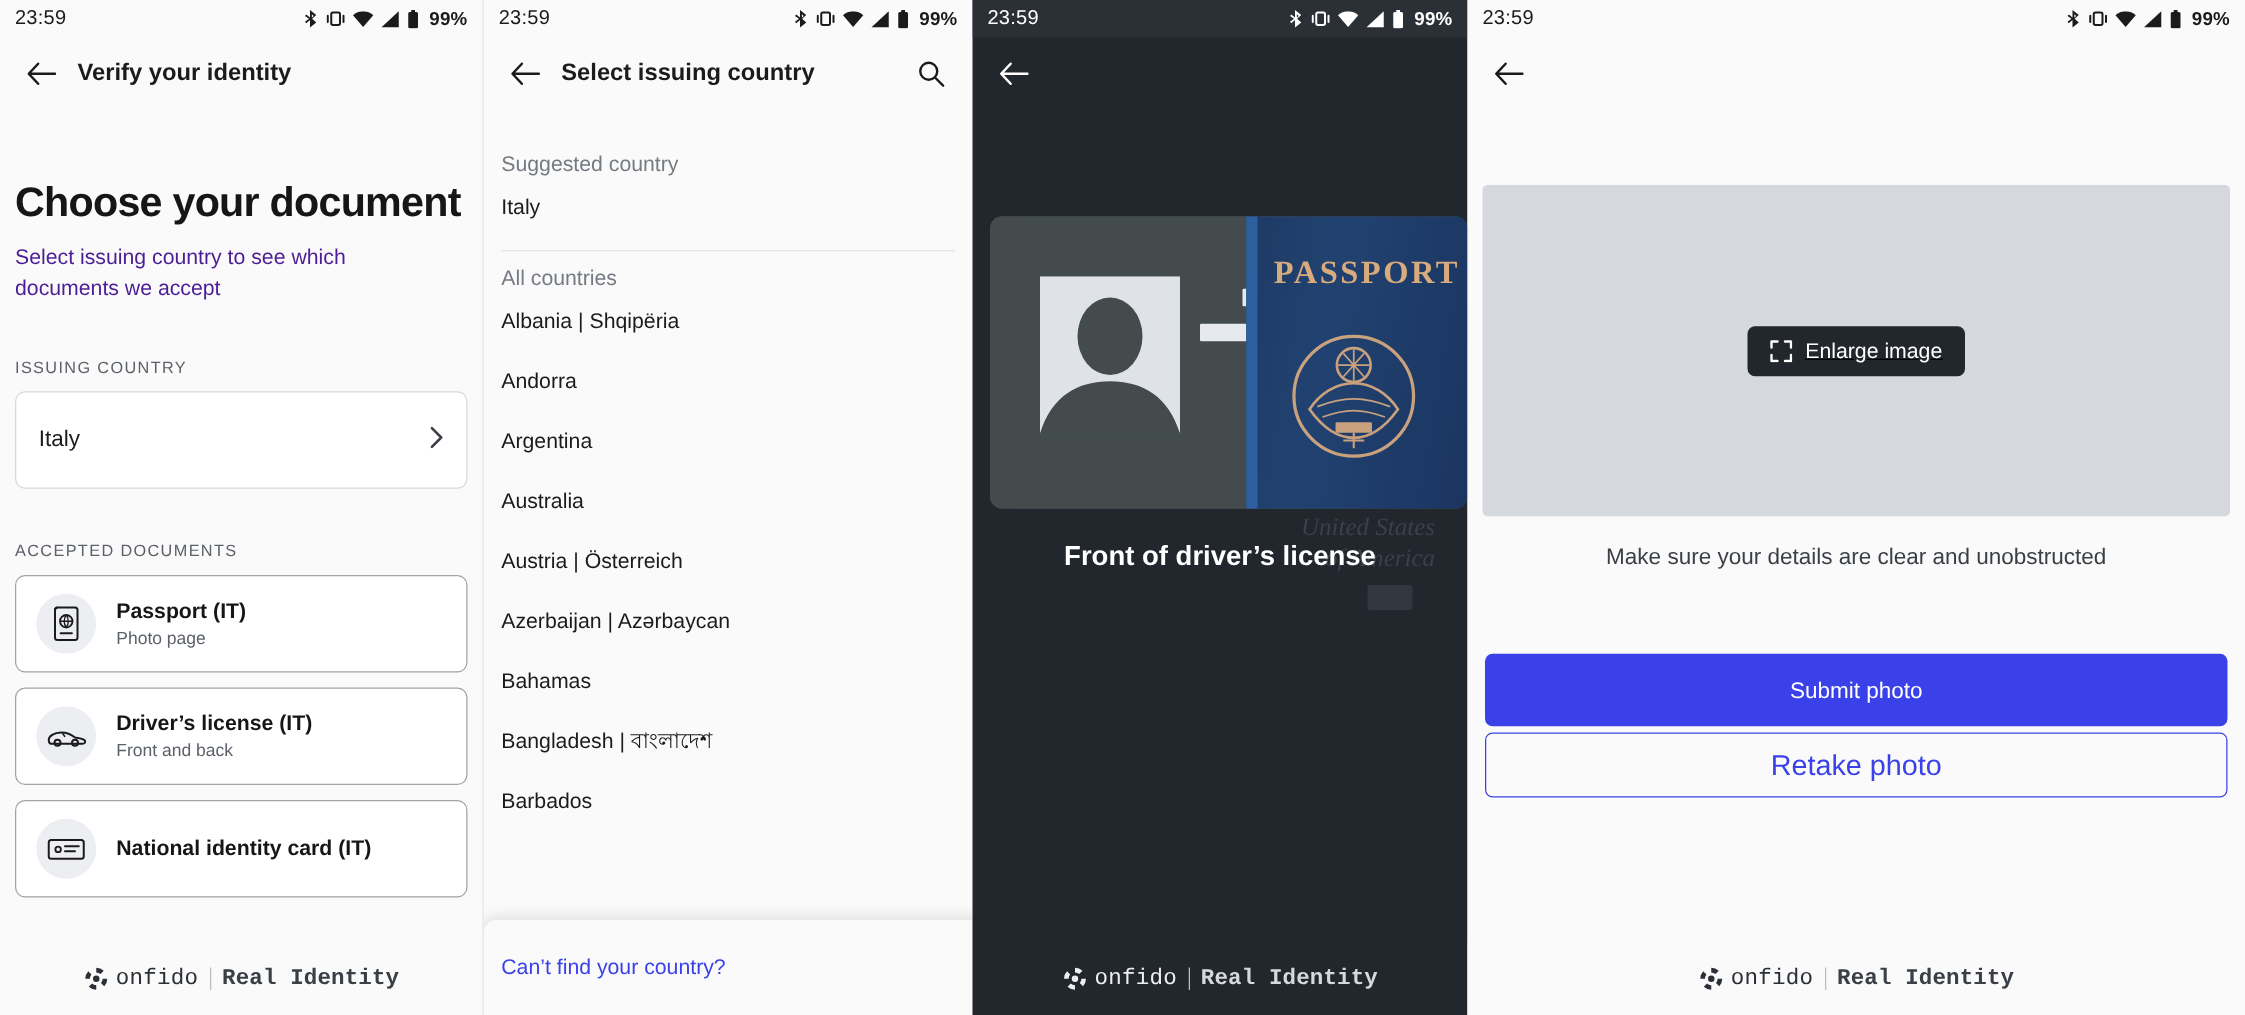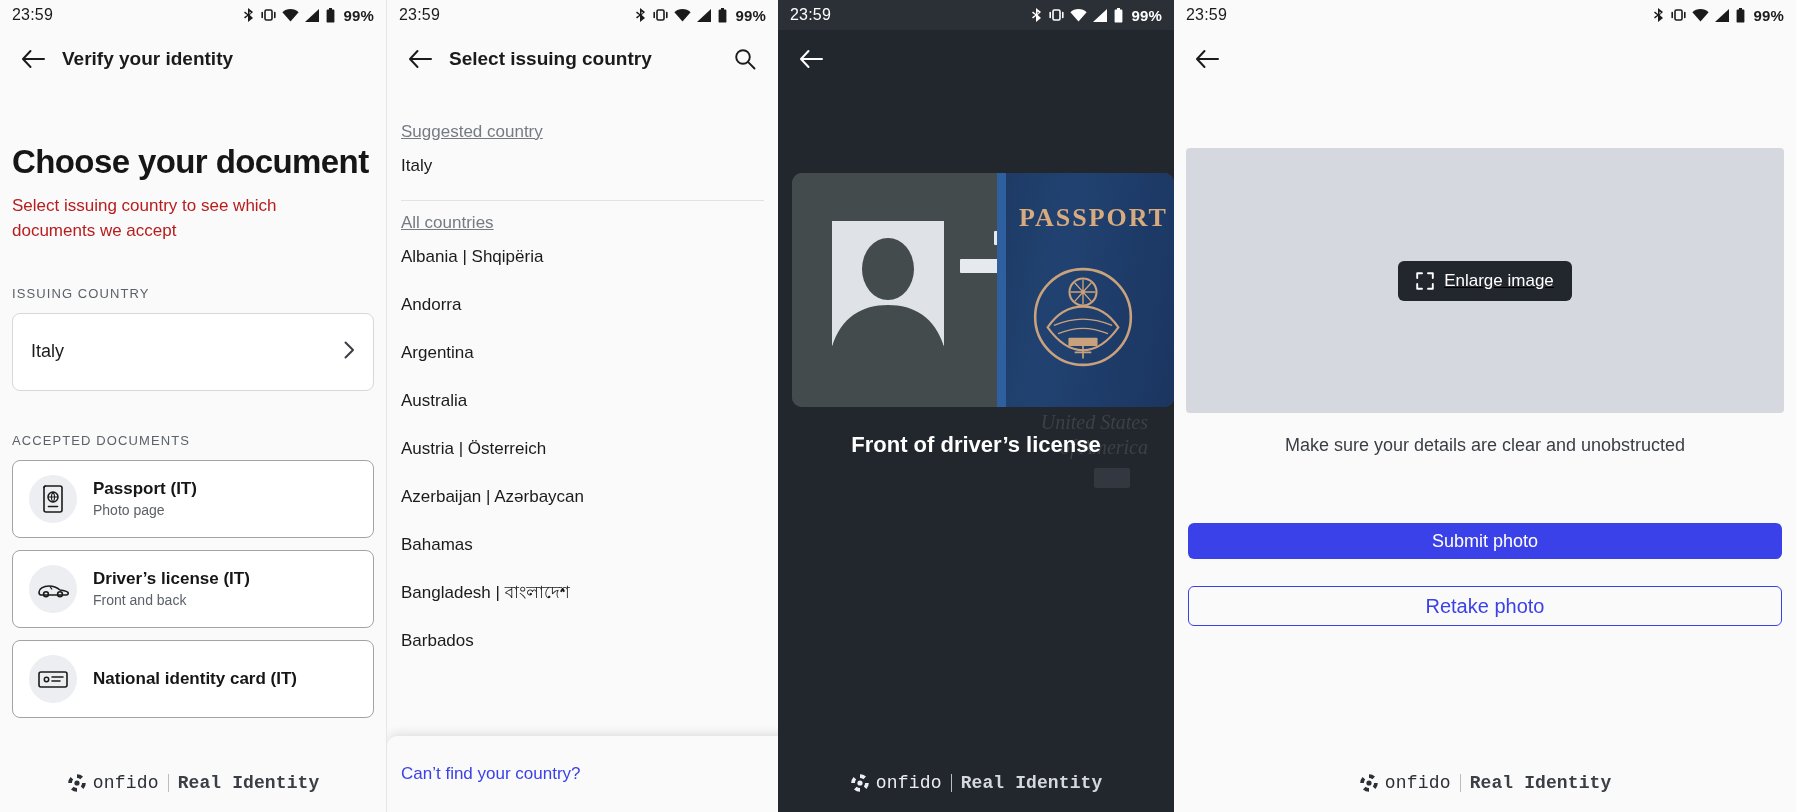--- a/index.html
+++ b/index.html
@@ -38,21 +38,21 @@
   .appbar .spacer { flex: 1; }
   .searchbtn { width: 34px; height: 34px; display: flex; align-items: center; justify-content: center; cursor: pointer; }
 
   
   .pad { padding: 0 12px; }
   .h1 {
     font-size: 33px; font-weight: 700; color: #161616;
     letter-spacing: -0.6px; margin-top: 56px; line-height: 1.1;
   }
   .sub {
-    font-size: 17px; color: #b91c1c; margin-top: 14px; line-height: 1.45;
+    font-size: 17px; color: #4c1d95; margin-top: 14px; line-height: 1.45;
     max-width: 300px;
   }
   .section-label {
     font-size: 13px; color: #5c6169; letter-spacing: 1.1px;
     margin-top: 42px; font-weight: 400;
   }
   .country-select {
     margin-top: 12px; height: 78px; background: #ffffff;
     border: 1px solid #d5d8dd; border-radius: 8px;
     display: flex; align-items: center; padding: 0 18px; cursor: pointer;
@@ -82,21 +82,21 @@
   .onfido-footer.dark { background: transparent; }
   .onf-logo { display: flex; align-items: center; gap: 6px; }
   .onf-word { font-size: 18px; color: #2b2f36; letter-spacing: .2px; }
   .onfido-footer.dark .onf-word { color: #eceef1; }
   .onf-div { width: 1px; height: 18px; background: #b9bdc4; }
   .onf-sub { font-size: 18px; font-weight: 700; color: #3a3f46; letter-spacing: .1px; }
   .onfido-footer.dark .onf-sub { color: #d5d8de; }
 
   
   .list-label {
-    font-size: 17px; color: #767b83; padding: 0 14px; margin-top: 34px; text-decoration: underline;
+    font-size: 17px; color: #767b83; padding: 0 14px; margin-top: 34px;
   }
   .list-item {
     font-size: 17px; color: #1b1b1b; padding: 0 14px; height: 48px;
     display: flex; align-items: center; cursor: pointer;
   }
   .list-divider { height: 1px; background: #e0e2e6; margin: 10px 14px 0; }
   .list-label.second { margin-top: 12px; }
   .cant-find-card {
     position: absolute; left: 0; right: -6px; bottom: 0; height: 76px;
     background: #fafafa; border-top-left-radius: 10px;
@@ -160,30 +160,30 @@
   .enlarge-btn {
     background: #22262d; color: #ffffff; border-radius: 6px;
     height: 40px; padding: 0 18px; display: flex; align-items: center; gap: 10px;
     font-size: 17px; cursor: pointer;
   }
   .hint-text {
     position: absolute; left: 40px; right: 40px; top: 432px; text-align: center;
     font-size: 18px; color: #3a3f46; line-height: 1.5;
   }
   .btn-primary {
-    position: absolute; left: 14px; right: 14px; top: 523px; height: 36px;
+    position: absolute; left: 14px; right: 14px; top: 523px; height: 58px;
     background: #3b41e8; color: #ffffff; border-radius: 6px;
     display: flex; align-items: center; justify-content: center;
     font-size: 18px; cursor: pointer; border: none;
   }
   .btn-secondary {
-    position: absolute; left: 14px; right: 14px; top: 586px; height: 40px;
+    position: absolute; left: 14px; right: 14px; top: 586px; height: 52px;
     background: #fafafa; color: #3b41e8; border: 1px solid #3b41e8;
     border-radius: 6px; display: flex; align-items: center; justify-content: center;
-    font-size: 20px; cursor: pointer;
+    font-size: 23px; cursor: pointer;
   }
 </style>
 </head>
 <body>
 
 <div class="screens">
 
   <div class="screen s1">
     <div class="statusbar">
       <span class="sb-time">23:59</span>

